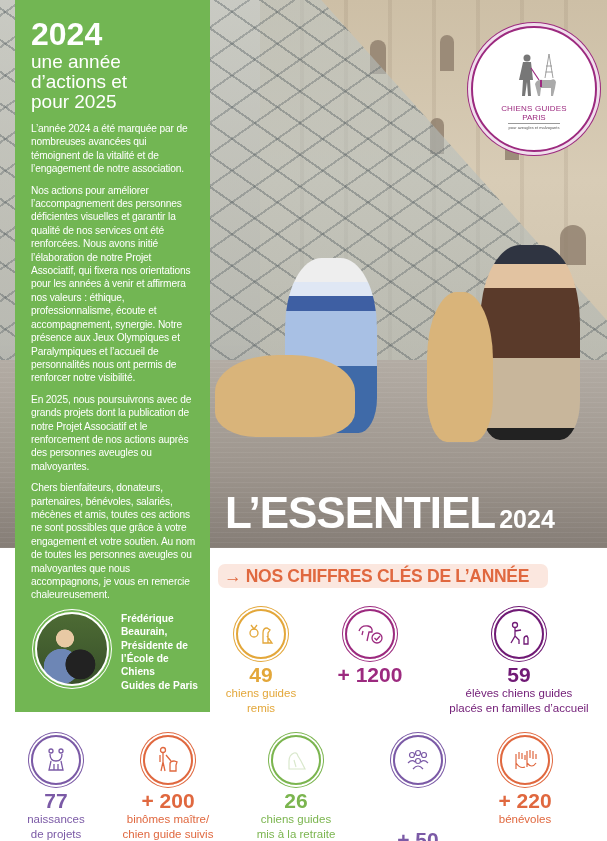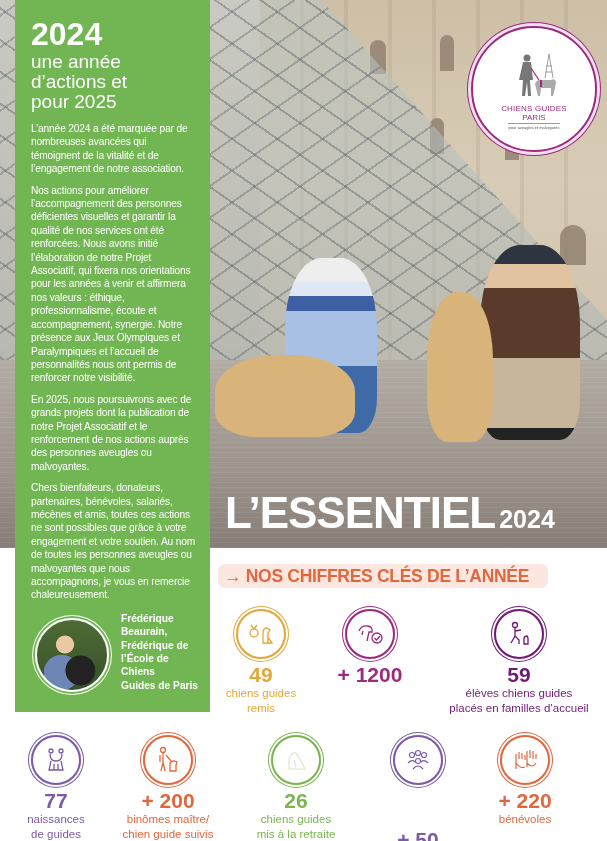--- a/index.html
+++ b/index.html
@@ -47,21 +47,21 @@
   .logo .l3 { font-size: 4px; color: #555; margin-top: 1px; }
 
   
   .panel {
     position: absolute; left: 15px; top: 0; width: 195px; height: 712px;
     background: #72b653; color: #ffffff; padding: 18px 12px 0 16px;
   }
   .panel .year { font-size: 32px; font-weight: bold; line-height: 1; margin-bottom: 2px; }
   .panel .subtitle { font-size: 19px; line-height: 20px; margin-bottom: 10px; }
   .panel p { font-size: 10.2px; line-height: 13.4px; margin-bottom: 8px; letter-spacing: -0.15px; }
-  .signature { display: flex; align-items: flex-end; margin-top: 10px; }
+  .signature { display: flex; align-items: flex-start; margin-top: 10px; }
   .portrait {
     width: 74px; height: 74px; border-radius: 50%; border: 2px solid #fff; flex: none; margin-left: 4px;
     background: radial-gradient(circle at 40% 35%, #e8c9a4 0 14%, transparent 15%),
                 radial-gradient(circle at 62% 72%, #222 0 22%, transparent 23%),
                 radial-gradient(circle at 35% 75%, #6d86b5 0 25%, transparent 26%),
                 linear-gradient(180deg, #4d6b34, #38502a);
     box-shadow: 0 0 0 2px #72b653, 0 0 0 3px #fff;
   }
   .sig-text { font-size: 10.2px; font-weight: bold; line-height: 13.4px; margin-left: 12px; }
 
@@ -131,21 +131,21 @@
   </div>
   <p>L’année 2024 a été marquée par de nombreuses avancées qui témoignent de la vitalité et de l’engagement de notre association.</p>
   <p>Nos actions pour améliorer l’accompagnement des personnes déficientes visuelles et garantir la qualité de nos services ont été renforcées. Nous avons initié l’élaboration de notre Projet Associatif, qui fixera nos orientations pour les années à venir et affirmera nos valeurs : éthique, professionnalisme, écoute et accompagnement, synergie. Notre présence aux Jeux Olympiques et Paralympiques et l’accueil de personnalités nous ont permis de renforcer notre visibilité.</p>
   <p>En 2025, nous poursuivrons avec de grands projets dont la publication de notre Projet Associatif et le renforcement de nos actions auprès des personnes aveugles ou malvoyantes.</p>
   <p>Chers bienfaiteurs, donateurs, partenaires, bénévoles, salariés, mécènes et amis, toutes ces actions ne sont possibles que grâce à votre engagement et votre soutien. Au nom de toutes les personnes aveugles ou malvoyantes que nous accompagnons, je vous en remercie chaleureusement.</p>
   <div class="signature">
     <div class="portrait"></div>
     <div class="sig-text">
       <div>Frédérique</div>
       <div>Beaurain,</div>
-      <div>Frédérique de</div>
+      <div>Présidente de</div>
       <div>l’École de Chiens</div>
       <div>Guides de Paris</div>
     </div>
   </div>
 </div>
 
 <div class="essentiel">
   <span class="big">L’ESSENTIEL</span><span class="small">2024</span>
 </div>
 
@@ -196,21 +196,21 @@
   <div class="ring">
     <svg viewBox="0 0 30 30" fill="none" stroke="currentColor" stroke-width="1.3">
         <circle cx="10" cy="6" r="2"></circle>
         <circle cx="20" cy="6" r="2"></circle>
         <path d="M9 9 Q9 16 15 16 Q21 16 21 9 M10 16 L8 25 L22 25 L20 16 M13 19 L13 25 M17 19 L17 25"></path>
       </svg>
   </div>
   <div class="value">77</div>
   <div class="label">
     <div>naissances</div>
-      <div>de guides</div>
+      <div>de projets</div>
   </div>
 </div>
 
 <div class="stat" style="left:120px;top:735px;width:96px;color:#e0683f;">
   <div class="ring">
     <svg viewBox="0 0 30 30" fill="none" stroke="currentColor" stroke-width="1.3">
         <circle cx="10" cy="5" r="2.5"></circle>
         <path d="M10 8 L10 17 L8 26 M10 17 L12 26 M7 10 L7 17 M13 10 L18 16"></path>
         <path d="M17 26 L17 19 Q17 16 21 16 L24 17 L23 20 L23 26 Z"></path>
       </svg>

